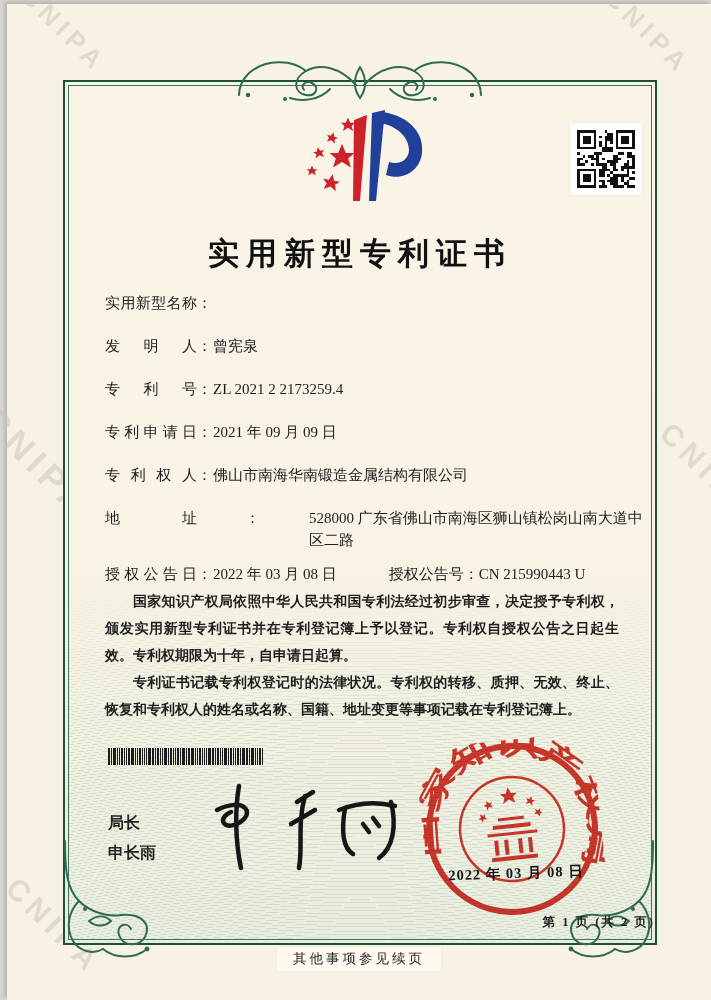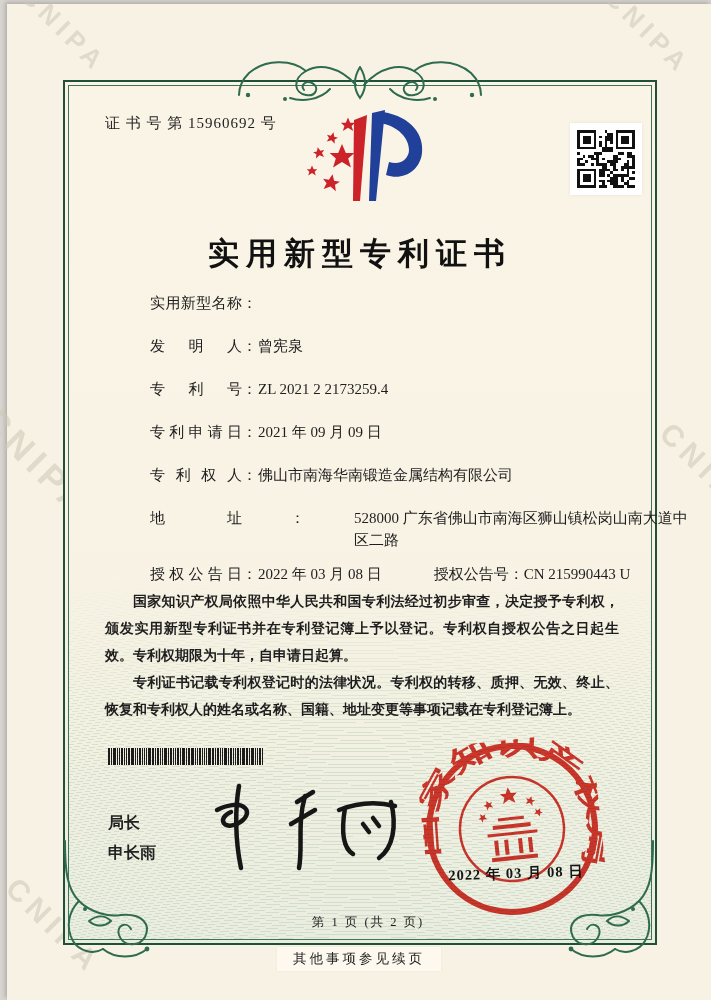--- a/index.html
+++ b/index.html
@@ -40,21 +40,21 @@
   .cert-no{position:absolute;left:40px;top:32px;font-size:15px;letter-spacing:1px;}
   .logo{position:absolute;left:50%;top:26px;transform:translateX(-50%);}
   .qr-box{
     position:absolute;left:505px;top:41px;width:72px;height:72px;background:#fff;
     display:flex;align-items:center;justify-content:center;box-shadow:0 0 3px rgba(0,0,0,.08);
   }
   .title{
     position:absolute;left:0;right:0;top:151px;text-align:center;
     font-size:31px;font-weight:700;letter-spacing:7px;color:#111;
   }
-  .fields{position:absolute;left:40px;top:210px;width:540px;font-size:15px;margin-left:45px;}
+  .fields{position:absolute;left:40px;top:210px;width:540px;font-size:15px;}
   .frow{display:flex;line-height:22px;margin-bottom:21px;align-items:flex-start;}
   .frow.addr{margin-bottom:12px;gap:48px;}
   .f-label{width:92px;flex:0 0 92px;text-align-last:justify;text-align:justify;}
   .f-colon{flex:0 0 16px;}
   .f-value{flex:1;}
   .grant-pair{display:flex;margin-left:52px;}
   .body-text{
     position:absolute;left:40px;top:506px;width:514px;
     font-size:14px;line-height:27px;text-align:justify;font-weight:bold;
   }
@@ -65,21 +65,21 @@
     position:absolute;left:43px;top:726px;
     font-family:"Liberation Sans","DejaVu Sans",sans-serif;
     font-size:16px;font-weight:700;color:#222;line-height:30px;
   }
   .signature{position:absolute;left:122px;top:698px;}
   .seal{position:absolute;left:358px;top:658px;mix-blend-mode:multiply;opacity:.92;transform:rotate(-6deg);}
   .seal-date{
     position:absolute;left:366px;top:782px;width:170px;text-align:center;
     font-size:14.5px;font-weight:700;color:#151515;letter-spacing:1px;transform:rotate(-2deg);
   }
-  .page-info{position:absolute;left:16px;right:0;top:832px;text-align:center;font-size:12.5px;letter-spacing:2px;}
+  .page-info{position:absolute;left:16px;right:0;top:832px;text-align:right;font-size:12.5px;letter-spacing:2px;font-weight:bold;}
   .note-box{
     position:absolute;left:50%;top:943px;transform:translateX(-50%);
     background:#fdf9ee;padding:3px 16px;font-size:13.5px;letter-spacing:3px;
     box-shadow:0 0 2px rgba(0,0,0,.06);
   }
   .ornament-top{position:absolute;left:50%;top:-27px;transform:translateX(-50%);}
   .ornament-bl{position:absolute;left:-16px;bottom:-18px;}
   .ornament-br{position:absolute;right:-14px;bottom:-18px;transform:scaleX(-1);}
 </style>
 </head>
@@ -135,21 +135,20 @@
         <path d="M16,2 C16,32 18,50 30,62 C42,74 60,78 72,76"></path>
         <path d="M72,76 C94,74 102,86 96,98 C90,108 74,108 70,96 C67,86 78,82 82,90"></path>
         <path d="M30,62 C20,72 16,88 24,102 C30,112 44,116 54,110"></path>
         <path d="M54,110 C66,120 86,120 98,110"></path>
         <path d="M40,82 C48,76 56,76 62,82 C56,88 46,88 40,82"></path>
         <circle cx="98" cy="110" r="2.4" fill="#2f6b4e" stroke="none"></circle>
         <circle cx="36" cy="70" r="2" fill="#2f6b4e" stroke="none"></circle>
       </g>
     </svg>
 
-    <div class="cert-no">证 书 号 第 15960692 号</div>
 
     <svg class="logo" width="140" height="96" viewBox="0 0 140 96">
       <g fill="#cc2229">
         <g transform="translate(58,17) scale(0.75)">
             <path d="M0,-10 2.94,-3.09 9.51,-3.09 4.76,1.18 6.88,8.09 0,3.82 -6.88,8.09 -4.76,1.18 -9.51,-3.09 -2.94,-3.09 Z"></path>
           </g>
         <g transform="translate(42,30) scale(0.6) rotate(15)">
             <path d="M0,-10 2.94,-3.09 9.51,-3.09 4.76,1.18 6.88,8.09 0,3.82 -6.88,8.09 -4.76,1.18 -9.51,-3.09 -2.94,-3.09 Z"></path>
           </g>
         <g transform="translate(52,49) scale(1.3)">

